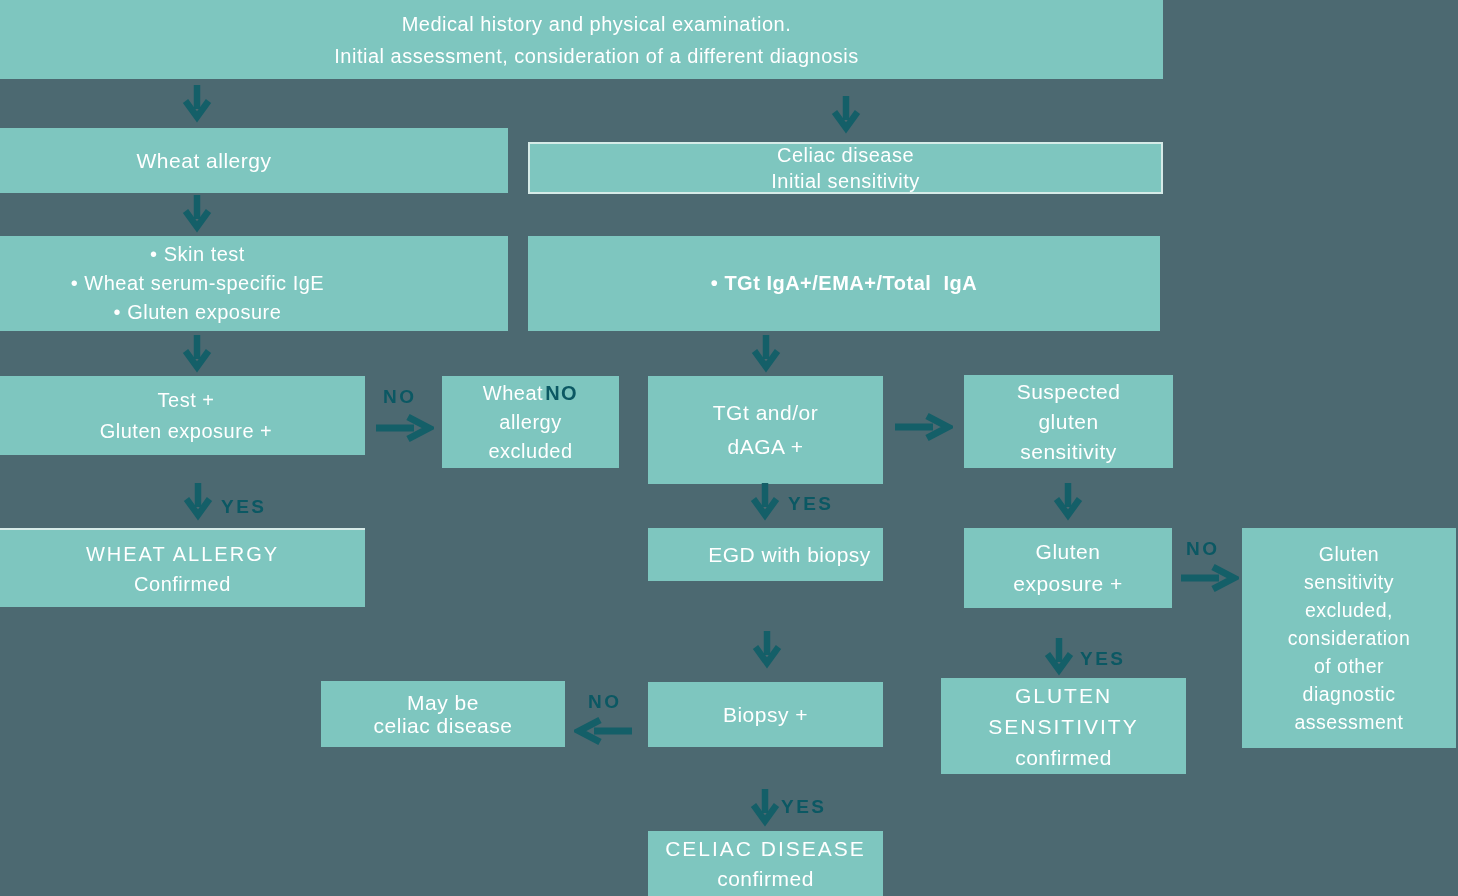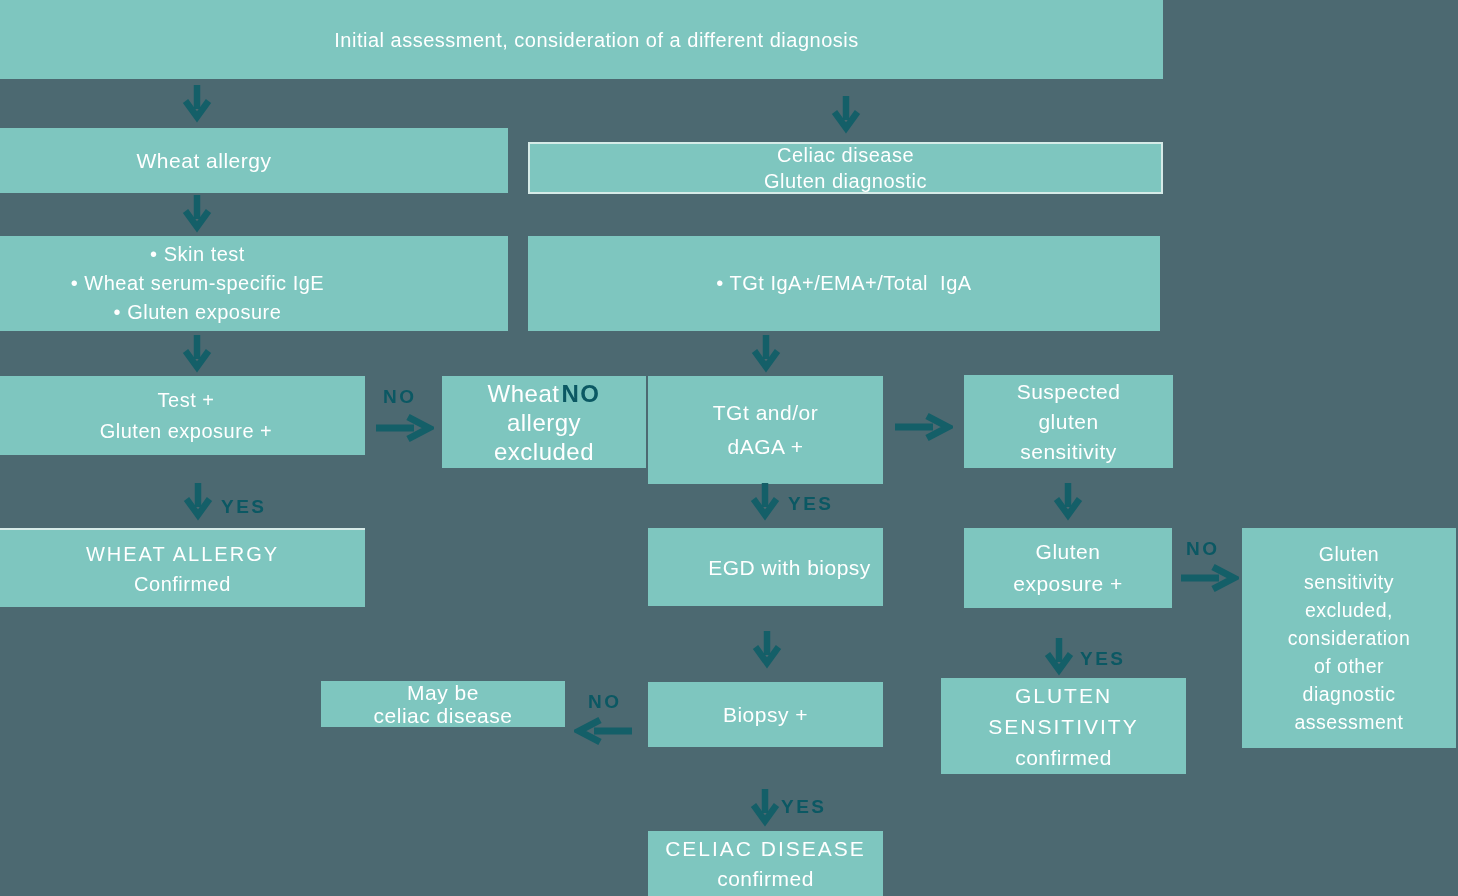--- a/index.html
+++ b/index.html
@@ -42,48 +42,49 @@
     stroke-linecap:butt;
   }
   .arrow.h path{stroke-width:7;}
 </style>
 </head>
 <body>
 
 <div id="stage">
 
   <div class="node" style="left:0;top:0;width:1163px;height:79px;line-height:32px;font-size:20px;padding-left:30px;">
+    <div class="nl">Medical history and physical examination.</div>
     <div class="nl">Initial assessment, consideration of a different diagnosis</div>
   </div>
 
   <div class="node" style="left:0;top:128px;width:508px;height:65px;font-size:21px;padding-right:100px;">
     <div class="nl">Wheat allergy</div>
   </div>
 
   <div class="node" style="left:528px;top:142px;width:635px;height:52px;line-height:26px;font-size:20px;border:2px solid var(--box-border-light);">
     <div class="nl">Celiac disease</div>
-    <div class="nl">Gluten diagnostic</div>
+    <div class="nl">Initial sensitivity</div>
   </div>
 
   <div class="node" style="left:0;top:236px;width:508px;height:95px;line-height:29px;font-size:20px;padding-right:113px;">
     <div class="nl">• Skin test</div>
     <div class="nl">• Wheat serum-specific IgE</div>
     <div class="nl">• Gluten exposure</div>
   </div>
 
-  <div class="node" style="left:528px;top:236px;width:632px;height:95px;line-height:29px;font-size:20px;">
+  <div class="node" style="left:528px;top:236px;width:632px;height:95px;line-height:29px;font-size:20px;font-weight:bold;">
     <div class="nl">• TGt IgA+/EMA+/Total  IgA</div>
   </div>
 
   <div class="node" style="left:0;top:376px;width:365px;height:79px;line-height:31px;font-size:20px;padding-left:7px;">
     <div class="nl">Test +</div>
     <div class="nl">Gluten exposure +</div>
   </div>
 
-  <div class="node" style="left:442px;top:376px;width:204px;height:92px;line-height:29px;font-size:24px;">
+  <div class="node" style="left:442px;top:376px;width:177px;height:92px;line-height:29px;font-size:20px;">
     <div class="nl line-with-overlap">
       <span>Wheat</span><span class="overlap-no">NO</span>
     </div>
     <div class="nl">allergy</div>
     <div class="nl">excluded</div>
   </div>
 
   <div class="node" style="left:648px;top:376px;width:235px;height:108px;line-height:34px;font-size:21px;">
     <div class="nl">TGt and/or</div>
     <div class="nl">dAGA +</div>
@@ -93,40 +94,40 @@
     <div class="nl">Suspected</div>
     <div class="nl">gluten</div>
     <div class="nl">sensitivity</div>
   </div>
 
   <div class="node" style="left:0;top:528px;width:365px;height:79px;line-height:30px;font-size:20px;border-top:2px solid var(--box-border-light);">
     <div class="nl caps">WHEAT ALLERGY</div>
     <div class="nl">Confirmed</div>
   </div>
 
-  <div class="node" style="left:648px;top:528px;width:235px;height:78px;font-size:21px;padding-left:48px;">
+  <div class="node" style="left:648px;top:528px;width:235px;height:53px;font-size:21px;padding-left:48px;">
     <div class="nl">EGD with biopsy</div>
   </div>
 
   <div class="node" style="left:964px;top:528px;width:208px;height:80px;line-height:32px;font-size:21px;">
     <div class="nl">Gluten</div>
     <div class="nl">exposure +</div>
   </div>
 
   <div class="node" style="left:1242px;top:528px;width:214px;height:220px;line-height:28px;font-size:19.5px;">
     <div class="nl">Gluten</div>
     <div class="nl">sensitivity</div>
     <div class="nl">excluded,</div>
     <div class="nl">consideration</div>
     <div class="nl">of other</div>
     <div class="nl">diagnostic</div>
     <div class="nl">assessment</div>
   </div>
 
-  <div class="node" style="left:321px;top:681px;width:244px;height:46px;line-height:23px;font-size:21px;">
+  <div class="node" style="left:321px;top:681px;width:244px;height:66px;line-height:23px;font-size:21px;">
     <div class="nl">May be</div>
     <div class="nl">celiac disease</div>
   </div>
 
   <div class="node" style="left:648px;top:682px;width:235px;height:65px;font-size:21px;">
     <div class="nl">Biopsy +</div>
   </div>
 
   <div class="node" style="left:941px;top:678px;width:245px;height:96px;line-height:31px;font-size:21px;">
     <div class="nl caps">GLUTEN</div>

